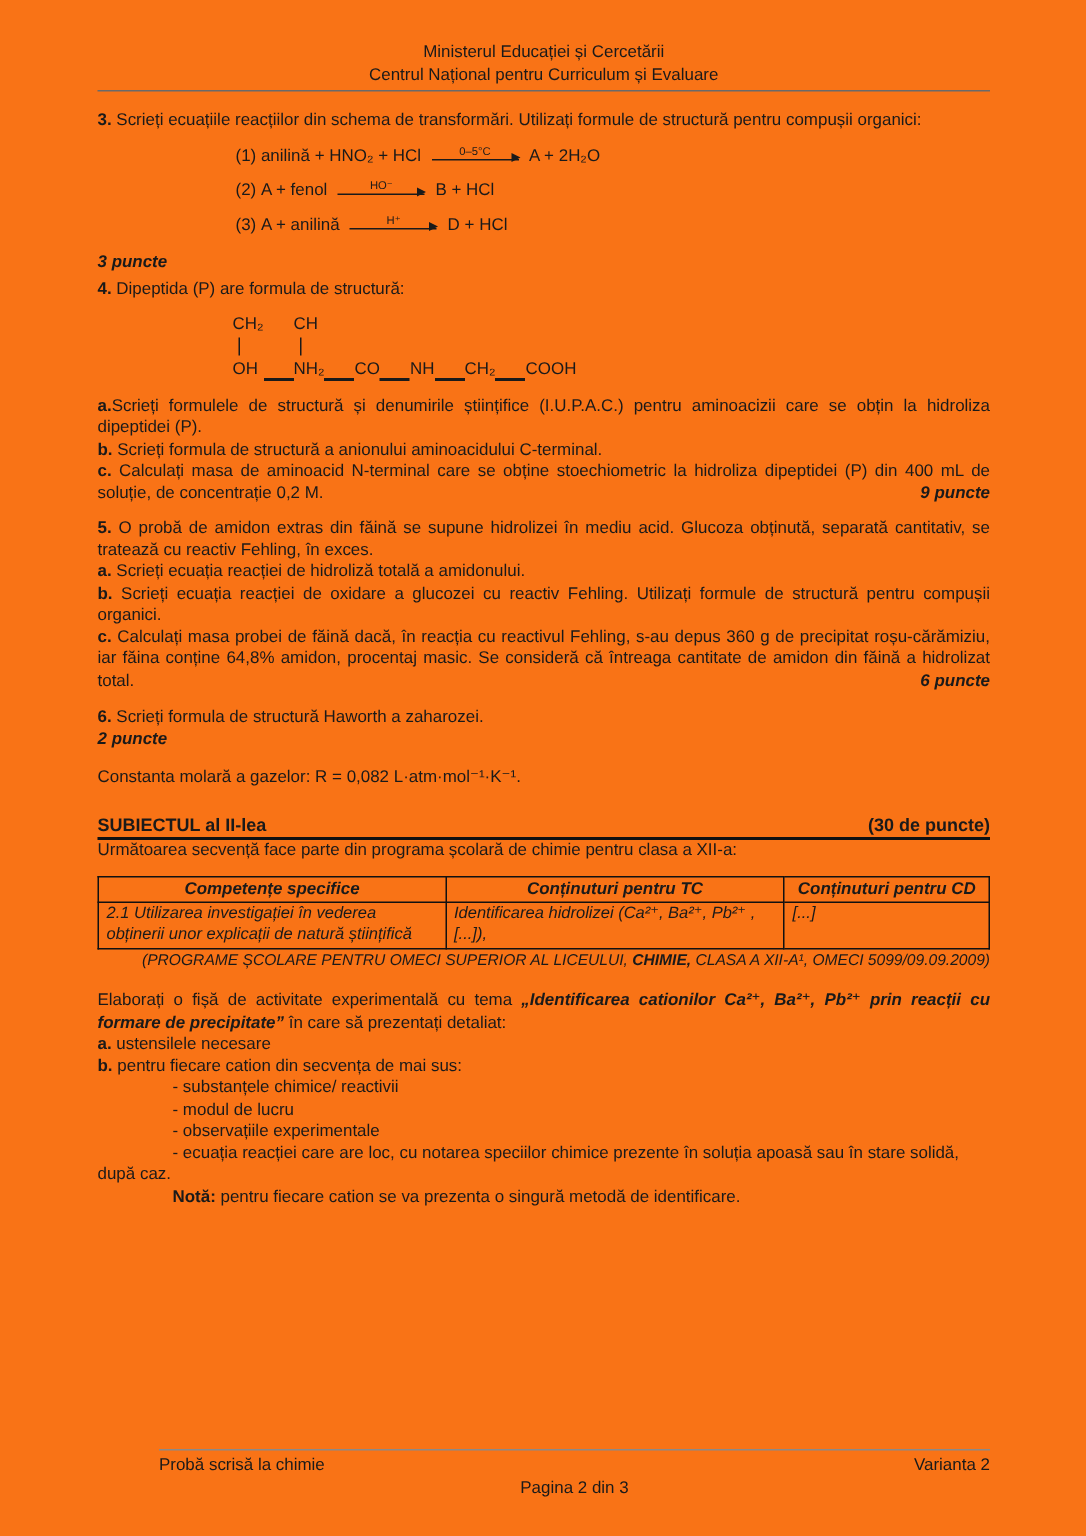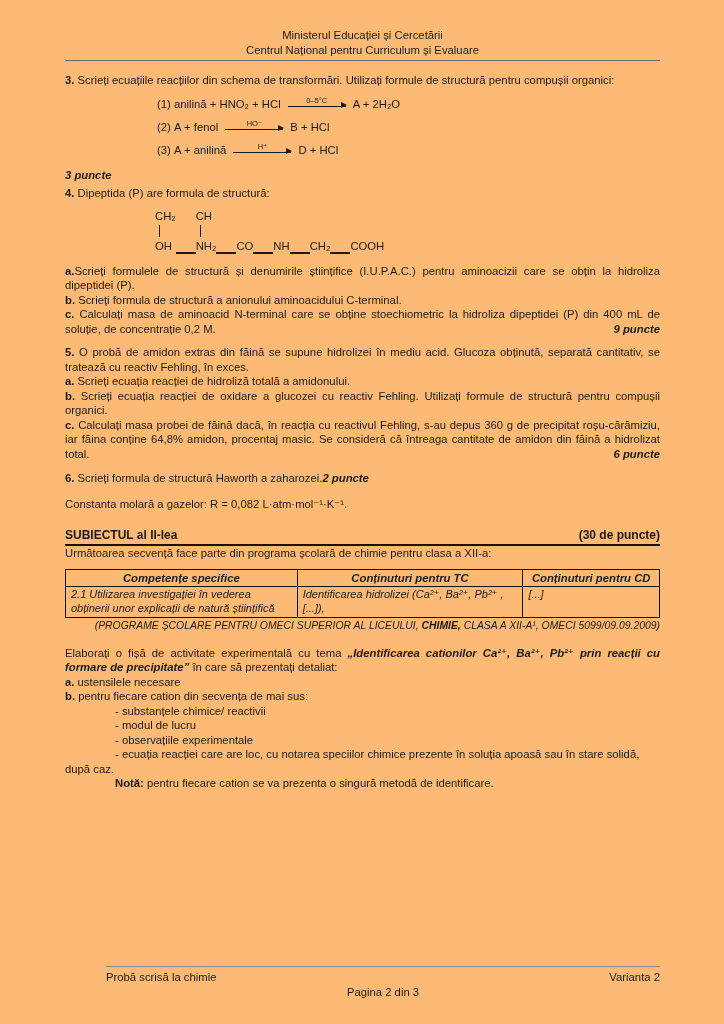--- a/index.html
+++ b/index.html
@@ -1,19 +1,19 @@
 <!DOCTYPE html>
 <html><head>
 <meta charset="utf-8">
 <style>
   html,body{margin:0;padding:0;background:#e8e8e8;}
   .page{
     position:relative;
     width:724px;height:1024px;
-    background:#fdba74;
+    background:#f97316;
     font-family:"Liberation Sans","DejaVu Sans",sans-serif;
     color:#1a1a1a;
     font-size:11.3px;
     line-height:14.5px;
     box-sizing:border-box;
     padding:28px 64px 0 65px;
     overflow:hidden;
   }
   p{margin:0;}
   b{font-weight:bold;}
@@ -135,21 +135,21 @@
   </div>
 
   <p class="jst" style="margin-top:9px;"><b class="numlbl">5.</b><span> O probă de amidon extras din făină se supune hidrolizei în mediu acid. Glucoza obținută, separată cantitativ, se tratează cu reactiv Fehling, în exces.</span></p>
   <p><b class="numlbl">a.</b><span> Scrieți ecuația reacției de hidroliză totală a amidonului.</span></p>
   <p class="jst"><b class="numlbl">b.</b><span> Scrieți ecuația reacției de oxidare a glucozei cu reactiv Fehling. Utilizați formule de structură pentru compușii organici.</span></p>
   <div class="rel">
     <p class="jst"><b class="numlbl">c.</b><span> Calculați masa probei de făină dacă, în reacția cu reactivul Fehling, s-au depus 360 g de precipitat roșu-cărămiziu, iar făina conține 64,8% amidon, procentaj masic. Se consideră că întreaga cantitate de amidon din făină a hidrolizat total.</span></p>
     <span class="pts pts-abs">6 puncte</span>
   </div>
 
-  <div style="display:flex;justify-content:flex-start;margin-top:10px;">
+  <div style="display:flex;justify-content:space-between;margin-top:10px;flex-direction:column;">
     <p><b class="numlbl">6.</b><span> Scrieți formula de structură Haworth a zaharozei.</span></p>
     <span class="pts">2 puncte</span>
   </div>
 
   <p style="margin-top:11px;">Constanta molară a gazelor: R = 0,082 L·atm·mol⁻¹·K⁻¹.</p>
 
   <div class="subj-hdr">
     <span>SUBIECTUL al II-lea</span>
     <span>(30 de puncte)</span>
   </div>

